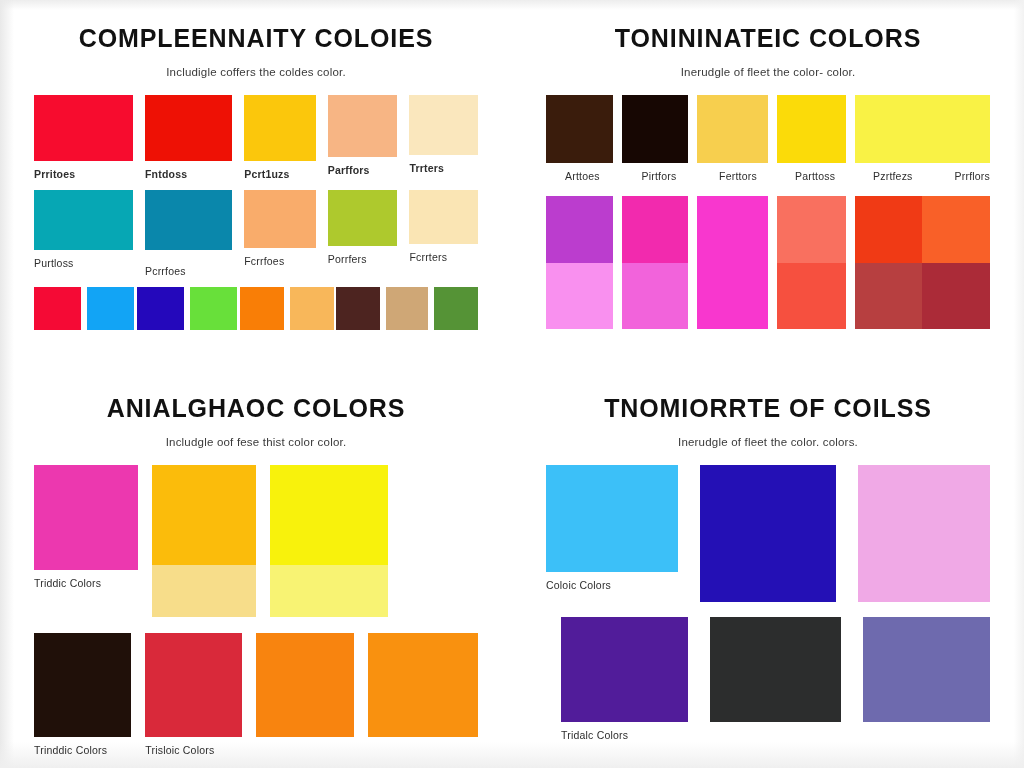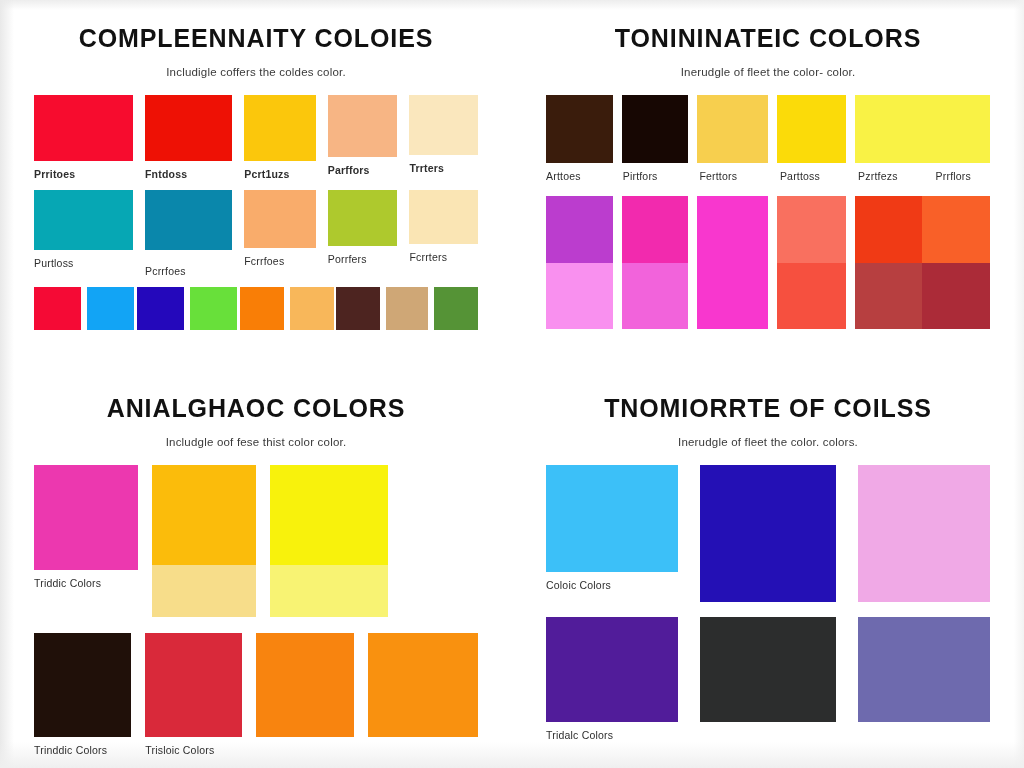--- a/index.html
+++ b/index.html
@@ -223,21 +223,21 @@
           <div class="chip" style="height:68px;background:#f7cf4e;"></div>
         </div>
         <div class="cell" style="width:73px;">
           <div class="chip" style="height:68px;background:#fbdb09;"></div>
         </div>
         <div class="cell" style="width:144px;">
           <div class="chip" style="height:68px;background:#f9f245;"></div>
         </div>
       </div>
 
-      <div class="label-row" style="gap:23px;">
+      <div class="label-row" style="gap:23px;text-align:right;">
         <div class="label-cell" style="width:71px;">Arttoes</div>
         <div class="label-cell" style="width:71px;">Pirtfors</div>
         <div class="label-cell" style="width:76px;">Ferttors</div>
         <div class="label-cell" style="width:73px;">Parttoss</div>
         <div class="label-cell" style="width:72px;">Pzrtfezs</div>
         <div class="label-cell" style="width:72px;">Prrflors</div>
       </div>
 
       <div class="swatch-row row-gap-md" style="gap:9px;">
         <div class="cell chip-split" style="width:71px;height:133px;">
@@ -321,21 +321,21 @@
         </div>
         <div class="cell" style="width:140px;">
           <div class="chip" style="height:137px;background:#2410b5;"></div>
         </div>
         <div class="cell" style="width:137px;">
           <div class="chip" style="height:137px;background:#f0a9e6;"></div>
         </div>
       </div>
 
       <div class="swatch-row" style="gap:22px;margin-top:15px;">
-        <div class="cell" style="width:137px;">
+        <div class="cell" style="width:137px;margin-left:15px;">
           <div class="chip" style="height:105px;background:#511c9a;"></div>
           <div class="swatch-label">Tridalc Colors</div>
         </div>
         <div class="cell" style="width:140px;">
           <div class="chip" style="height:105px;background:#2c2d2d;"></div>
         </div>
         <div class="cell" style="width:137px;">
           <div class="chip" style="height:105px;background:#6e6aae;"></div>
         </div>
       </div>

